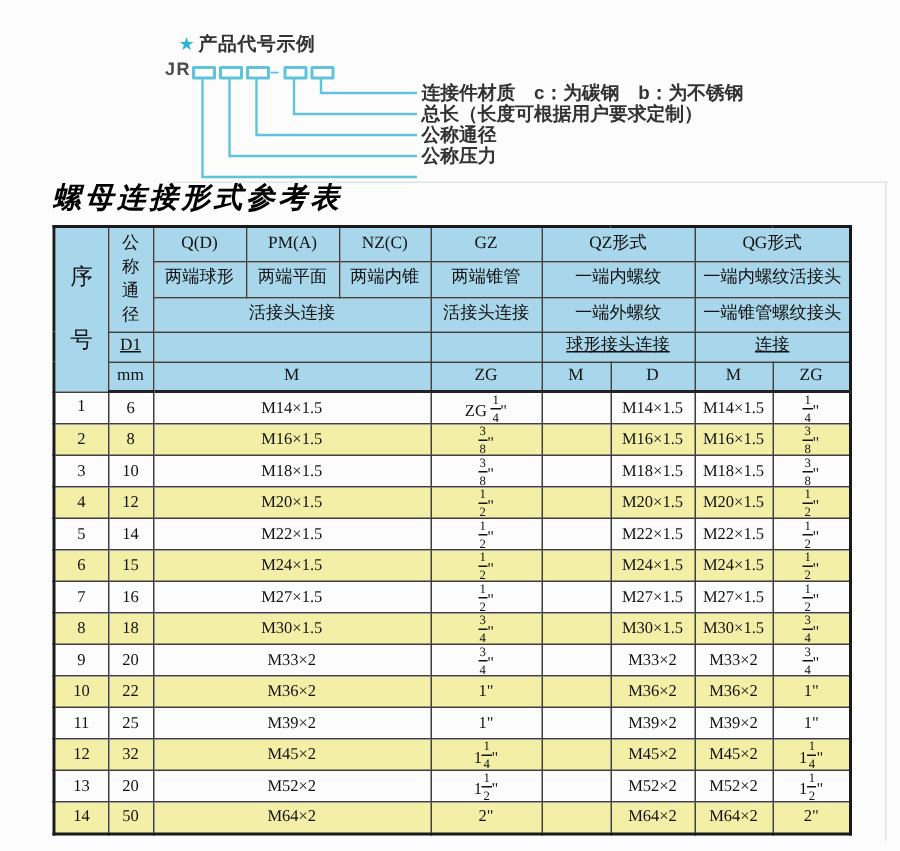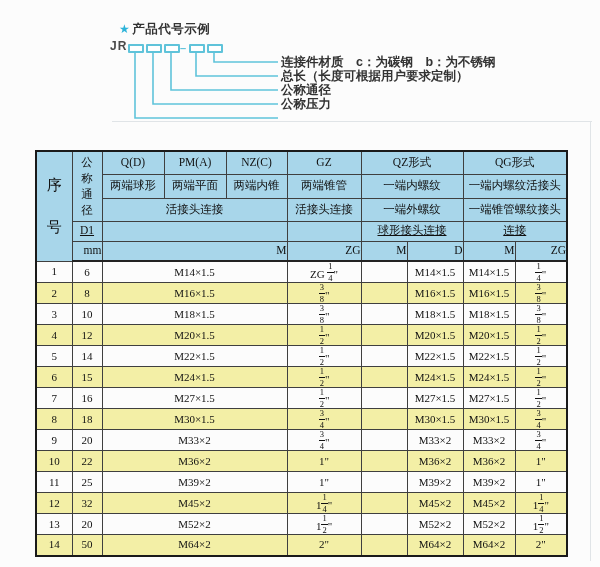--- a/index.html
+++ b/index.html
@@ -30,21 +30,21 @@
   #table-wrap{position:absolute;left:35px;top:150px;}
   table.reftable{border-collapse:collapse;table-layout:fixed;width:531px;
     font-family:"Liberation Serif","DejaVu Serif",serif;color:#111;border:2px solid #1a1a1a;}
   table.reftable td{border:1px solid #3f3f3f;text-align:center;vertical-align:middle;padding:0;
     font-size:11px;line-height:1.15;overflow:hidden;}
   tr.hr td{background:#a8d6ea;font-size:11.5px;}
   tr.h1{height:23px;} tr.h2{height:24px;} tr.h3{height:23px;} tr.h4{height:20px;text-decoration:underline;} tr.h5{height:20px;}
   tr.dr{height:21px;}
   tr.y td{background:#f3efa6;}
   td.bl{border-left-width:2px;border-left-color:#222;margin-top:48px;}
-  tr.h5 td{border-bottom-width:2px;border-bottom-color:#222;text-align:right;}
+  tr.h5 td{border-bottom-width:2px;border-bottom-color:#222;}
   td.vt span{display:inline-block;width:1.05em;word-break:break-all;white-space:normal;}
   td.seq span{font-size:15px;line-height:2.8;}
   td.dn span{font-size:11.5px;line-height:1.4;}
   .fr{display:inline-block;vertical-align:-3px;text-align:center;line-height:1;font-size:8.5px;font-family:"Liberation Serif",serif;}
   .fr .n{display:block;border-bottom:1px solid #111;padding:0 1px 1px;}
   .fr .d{display:block;padding-top:1px;}
 </style>
 </head>
 <body>
 
@@ -67,20 +67,21 @@
       <polyline points="153,52 153,104 278,104"></polyline>
       <polyline points="135,52 135,118 278,118"></polyline>
     </g>
   </svg>
 
   <div class="diag-label" id="dlabel1">总长（长度可根据用户要求定制）</div>
   <div class="diag-label" id="dlabel0">连接件材质　c：为碳钢　b：为不锈钢</div>
   <div class="diag-label" id="dlabel2">公称通径</div>
   <div class="diag-label" id="dlabel3">公称压力</div>
 
+  <div id="section-title">螺母连接形式参考表</div>
 
   <div class="artifact" id="artifact-h"></div>
   <div class="artifact" id="artifact-v"></div>
 
   <div id="table-wrap">
     <table class="reftable">
       <colgroup>
         <col style="width:36px">
           <col style="width:30px">
           <col style="width:62px">

